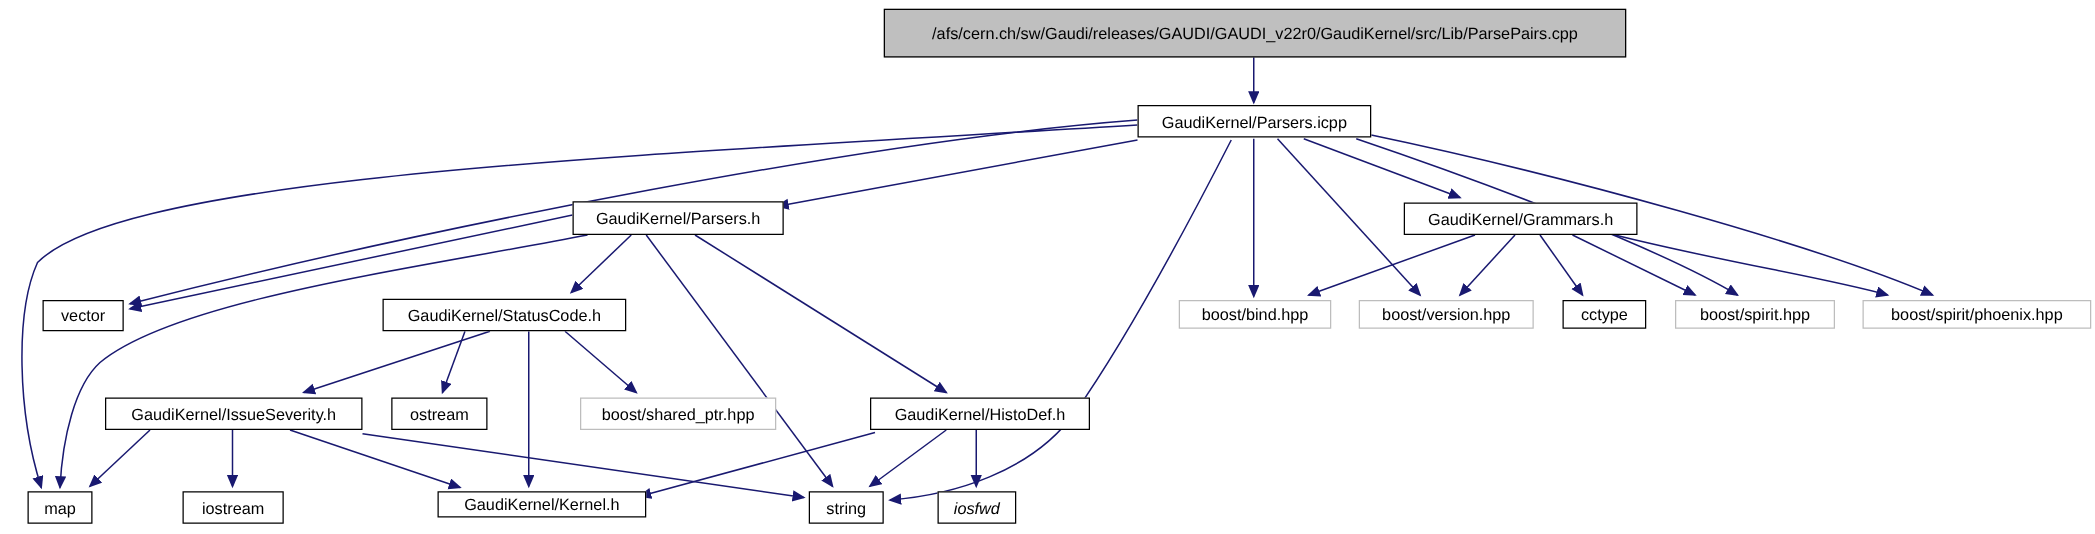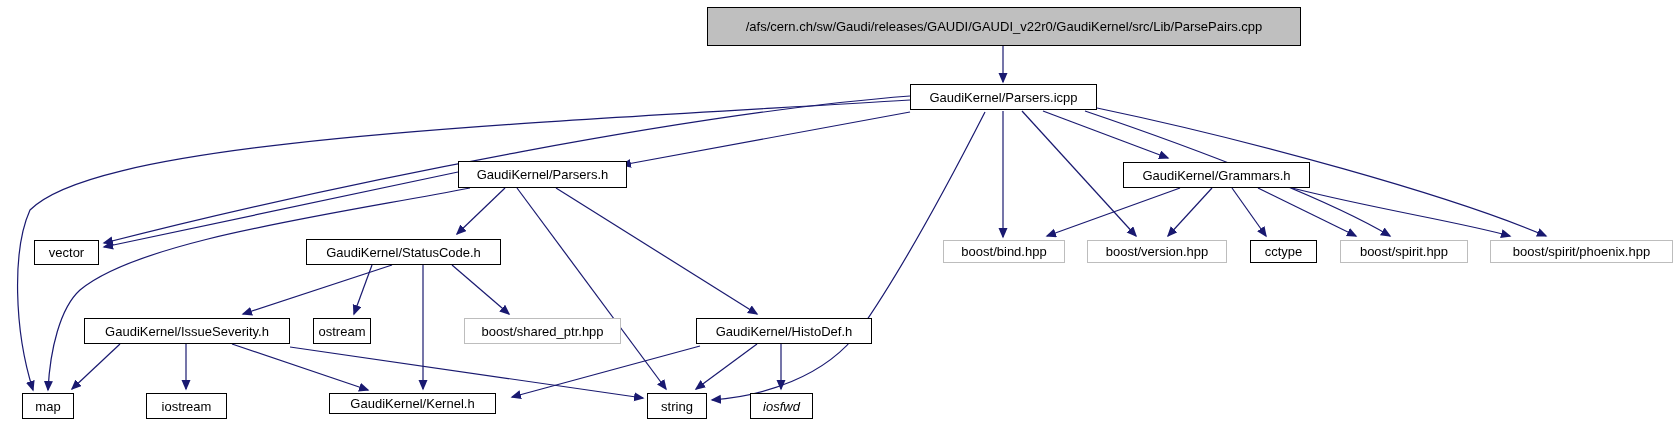--- a/index.html
+++ b/index.html
@@ -77,22 +77,22 @@
       <div class="node internal" style="left: 458px; top: 161px; width: 169px; height: 27px; text-align: right;">GaudiKernel/Parsers.h</div>
       <div class="node internal" style="left: 1123px; top: 162px; width: 187px; height: 26px;">GaudiKernel/Grammars.h</div>
       <div class="node internal" style="left: 34px; top: 240px; width: 65px; height: 25px;">vector</div>
       <div class="node internal" style="left: 306px; top: 239px; width: 195px; height: 26px;">GaudiKernel/StatusCode.h</div>
       <div class="node external" style="left: 943px; top: 240px; width: 122px; height: 23px;">boost/bind.hpp</div>
       <div class="node external" style="left: 1087px; top: 240px; width: 140px; height: 23px;">boost/version.hpp</div>
       <div class="node internal" style="left: 1250px; top: 240px; width: 67px; height: 23px;">cctype</div>
       <div class="node external" style="left: 1340px; top: 240px; width: 128px; height: 23px;">boost/spirit.hpp</div>
       <div class="node external" style="left: 1490px; top: 240px; width: 183px; height: 23px;">boost/spirit/phoenix.hpp</div>
       <div class="node internal" style="left: 84px; top: 318px; width: 206px; height: 26px;">GaudiKernel/IssueSeverity.h</div>
-      <div class="node internal" style="left: 313px; top: 318px; width: 58px; height: 26px;">ostream</div>
+      <div class="node internal" style="left: 313px; top: 318px; width: 77px; height: 26px;">ostream</div>
       <div class="node external" style="left: 464px; top: 318px; width: 157px; height: 26px; text-align: right;">boost/shared_ptr.hpp</div>
       <div class="node internal" style="left: 696px; top: 318px; width: 176px; height: 26px;">GaudiKernel/HistoDef.h</div>
       <div class="node internal" style="left: 22px; top: 393px; width: 52px; height: 26px;">map</div>
       <div class="node internal" style="left: 146px; top: 393px; width: 81px; height: 26px;">iostream</div>
-      <div class="node internal" style="left: 329px; top: 393px; width: 167px; height: 21px;">GaudiKernel/Kernel.h</div>
+      <div class="node internal" style="left: 350px; top: 393px; width: 167px; height: 21px;">GaudiKernel/Kernel.h</div>
       <div class="node internal" style="left: 647px; top: 393px; width: 60px; height: 26px;">string</div>
       <div class="node internal" style="left: 750px; top: 393px; width: 63px; height: 26px; font-style: italic;">iosfwd</div>
     </div>
 </div>
 
 </body></html>

